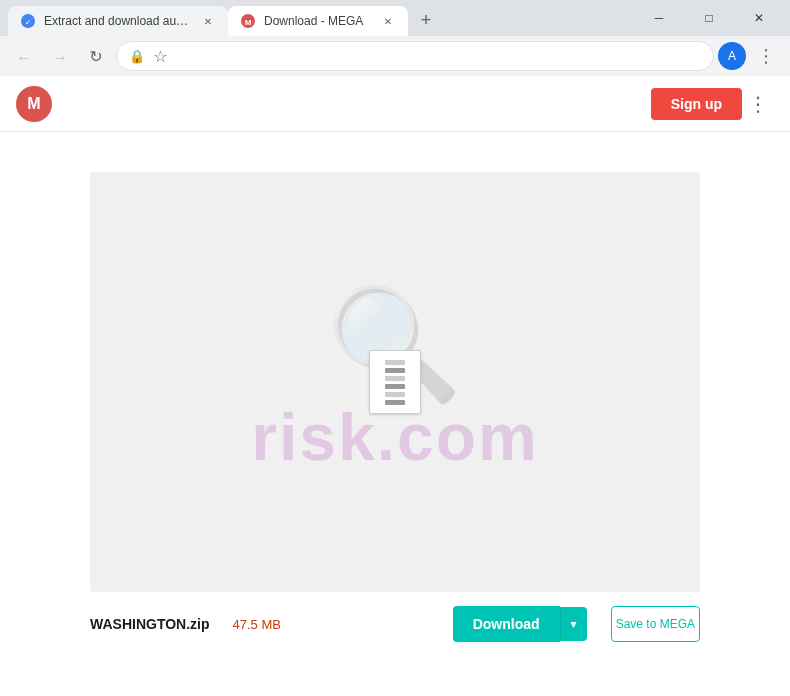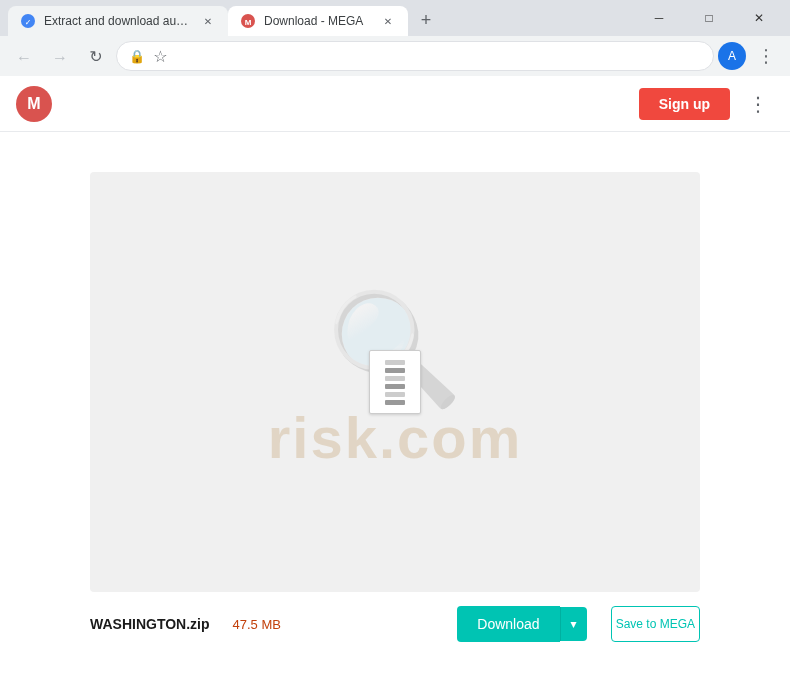--- a/index.html
+++ b/index.html
@@ -230,21 +230,20 @@
       justify-content: center;
       color: white;
       font-weight: bold;
       font-size: 16px;
     }
 
     .mega-header-right {
       margin-left: auto;
       display: flex;
       align-items: center;
-      gap: 12px;
       padding-left: 32px;
     }
 
     .signup-btn {
       background: #f0483e;
       color: white;
       border: none;
       padding: 8px 20px;
       border-radius: 4px;
       font-size: 14px;
@@ -311,23 +310,23 @@
 
     .wm-pc {
       font-size: 140px;
       font-weight: 900;
       color: #b0c8e0;
       letter-spacing: -5px;
       line-height: 1;
     }
 
     .wm-bottom {
-      font-size: 58px;
+      font-size: 66px;
       font-weight: 900;
-      color: #a16207;
+      color: #a21caf;
       opacity: 0.18;
       letter-spacing: 2px;
     }
 
     
     .zip-icon-container {
       position: absolute;
       z-index: 2;
     }
 
@@ -388,21 +387,21 @@
       align-items: center;
       gap: 0;
     }
 
     .download-btn-main {
       background: #00C4B3;
       color: white;
       border: none;
       padding: 10px 20px;
       font-size: 14px;
-      font-weight: 400;
+      font-weight: 700;
       cursor: pointer;
       border-radius: 4px 0 0 4px;
     }
 
     .download-btn-arrow {
       background: #00C4B3;
       color: white;
       border: none;
       border-left: 1px solid #00b0a0;
       padding: 10px 10px;

